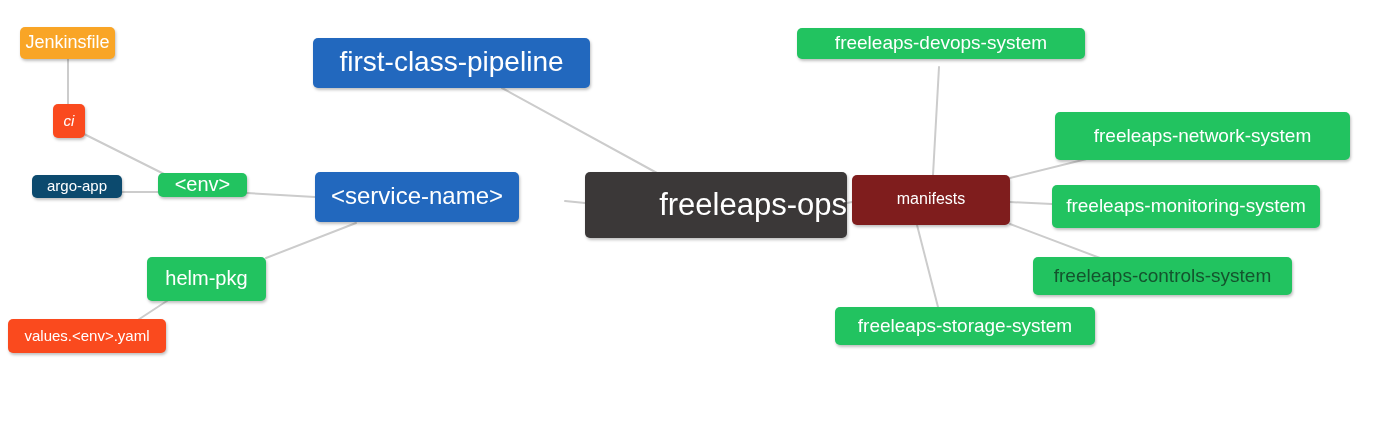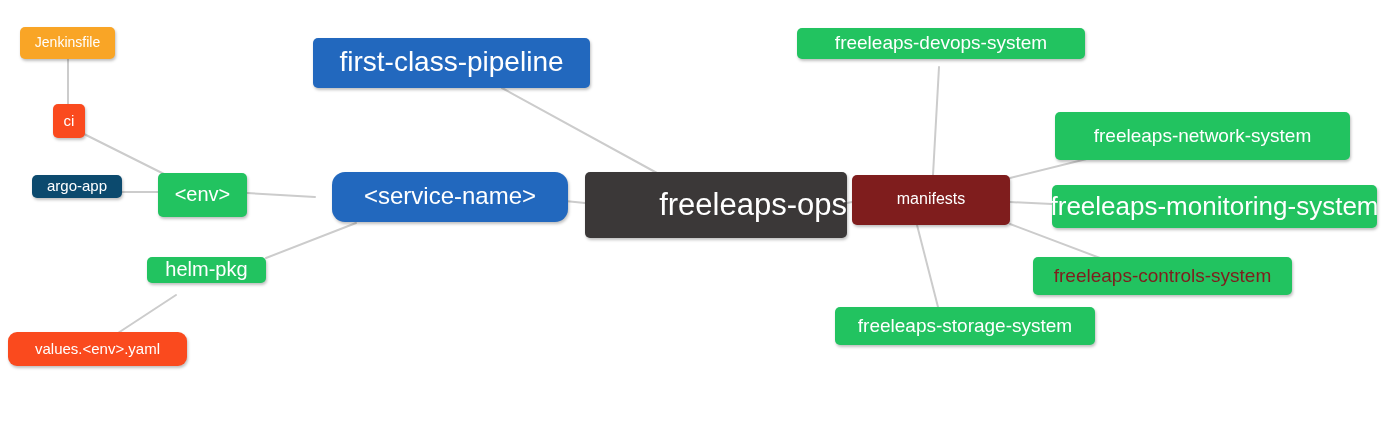--- a/index.html
+++ b/index.html
@@ -56,58 +56,58 @@
       <line x1="502" y1="88" x2="657" y2="173" stroke="#cccccc" stroke-width="2" stroke-linecap="round"></line>
       <line x1="565" y1="201" x2="585" y2="203" stroke="#cccccc" stroke-width="2" stroke-linecap="round"></line>
       <line x1="847" y1="203" x2="852" y2="202" stroke="#cccccc" stroke-width="2" stroke-linecap="round"></line>
       <line x1="933" y1="175" x2="939" y2="67" stroke="#cccccc" stroke-width="2" stroke-linecap="round"></line>
       <line x1="1010" y1="178" x2="1123" y2="150" stroke="#cccccc" stroke-width="2" stroke-linecap="round"></line>
       <line x1="1010" y1="202" x2="1052" y2="204" stroke="#cccccc" stroke-width="2" stroke-linecap="round"></line>
       <line x1="1010" y1="224" x2="1100" y2="258" stroke="#cccccc" stroke-width="2" stroke-linecap="round"></line>
       <line x1="917" y1="225" x2="938" y2="307" stroke="#cccccc" stroke-width="2" stroke-linecap="round"></line>
     </svg>
 
-<div class="node" style="left: 20px; top: 27px; width: 95px; height: 32px; background: rgb(249, 165, 38); color: rgb(255, 255, 255); font-size: 14px;">
+<div class="node" style="left: 20px; top: 27px; width: 95px; height: 32px; background: rgb(249, 165, 38); color: rgb(255, 255, 255); font-size: 18px;">
       <span>Jenkinsfile</span>
     </div>
-    <div class="node" style="left: 53px; top: 104px; width: 32px; height: 34px; background: rgb(250, 74, 30); color: rgb(255, 255, 255); font-size: 15px;">
+    <div class="node" style="left: 53px; top: 104px; width: 32px; height: 34px; background: rgb(250, 74, 30); color: rgb(255, 255, 255); font-size: 15px; font-style: italic;">
       <span>ci</span>
     </div>
     <div class="node" style="left: 32px; top: 175px; width: 90px; height: 23px; background: #0c4a6e; color: rgb(255, 255, 255); font-size: 15px;">
       <span>argo-app</span>
     </div>
-    <div class="node" style="left: 158px; top: 173px; width: 89px; height: 44px; background: rgb(34, 195, 96); color: rgb(255, 255, 255); font-size: 20px;">
+    <div class="node" style="left: 158px; top: 173px; width: 89px; height: 24px; background: rgb(34, 195, 96); color: rgb(255, 255, 255); font-size: 20px;">
       <span>&lt;env&gt;</span>
     </div>
-    <div class="node" style="left: 147px; top: 257px; width: 119px; height: 26px; background: rgb(34, 195, 96); color: rgb(255, 255, 255); font-size: 20px;">
+    <div class="node" style="left: 147px; top: 257px; width: 119px; height: 44px; background: rgb(34, 195, 96); color: rgb(255, 255, 255); font-size: 20px;">
       <span>helm-pkg</span>
     </div>
-    <div class="node" style="left: 8px; top: 332px; width: 179px; height: 34px; background: rgb(250, 74, 30); color: rgb(255, 255, 255); font-size: 15px; border-radius: 9px;">
+    <div class="node" style="left: 8px; top: 319px; width: 158px; height: 34px; background: rgb(250, 74, 30); color: rgb(255, 255, 255); font-size: 15px;">
       <span>values.&lt;env&gt;.yaml</span>
     </div>
     <div class="node" style="left: 313px; top: 38px; width: 277px; height: 50px; background: rgb(34, 104, 190); color: rgb(255, 255, 255); font-size: 28px;">
       <span>first-class-pipeline</span>
     </div>
-    <div class="node" style="left: 332px; top: 172px; width: 236px; height: 50px; background: rgb(34, 104, 190); color: rgb(255, 255, 255); font-size: 24px; border-radius: 13px;">
+    <div class="node" style="left: 315px; top: 172px; width: 204px; height: 50px; background: rgb(34, 104, 190); color: rgb(255, 255, 255); font-size: 24px;">
       <span>&lt;service-name&gt;</span>
     </div>
     <div class="node" style="left: 585px; top: 172px; width: 262px; height: 66px; background: rgb(59, 56, 56); color: rgb(255, 255, 255); font-size: 31px; justify-content: flex-end;">
       <span>freeleaps-ops</span>
     </div>
     <div class="node" style="left: 852px; top: 175px; width: 158px; height: 50px; background: #7f1d1d; color: rgb(255, 255, 255); font-size: 16px;">
       <span>manifests</span>
     </div>
     <div class="node" style="left: 797px; top: 28px; width: 288px; height: 31px; background: rgb(34, 195, 96); color: rgb(255, 255, 255); font-size: 19px;">
       <span>freeleaps-devops-system</span>
     </div>
     <div class="node" style="left: 1055px; top: 112px; width: 295px; height: 48px; background: rgb(34, 195, 96); color: rgb(255, 255, 255); font-size: 19px;">
       <span>freeleaps-network-system</span>
     </div>
-    <div class="node" style="left: 1052px; top: 185px; width: 325px; height: 43px; background: rgb(34, 195, 96); color: rgb(255, 255, 255); font-size: 26px;">
+    <div class="node" style="left: 1052px; top: 185px; width: 268px; height: 43px; background: rgb(34, 195, 96); color: rgb(255, 255, 255); font-size: 19px;">
       <span>freeleaps-monitoring-system</span>
     </div>
-    <div class="node" style="left: 1033px; top: 257px; width: 259px; height: 38px; background: rgb(34, 195, 96); color: #7f1d1d; font-size: 19px;">
+    <div class="node" style="left: 1033px; top: 257px; width: 259px; height: 38px; background: rgb(34, 195, 96); color: #14532d; font-size: 19px;">
       <span>freeleaps-controls-system</span>
     </div>
     <div class="node" style="left: 835px; top: 307px; width: 260px; height: 38px; background: rgb(34, 195, 96); color: rgb(255, 255, 255); font-size: 19px;">
       <span>freeleaps-storage-system</span>
     </div>
   </div>
 
 </body></html>

